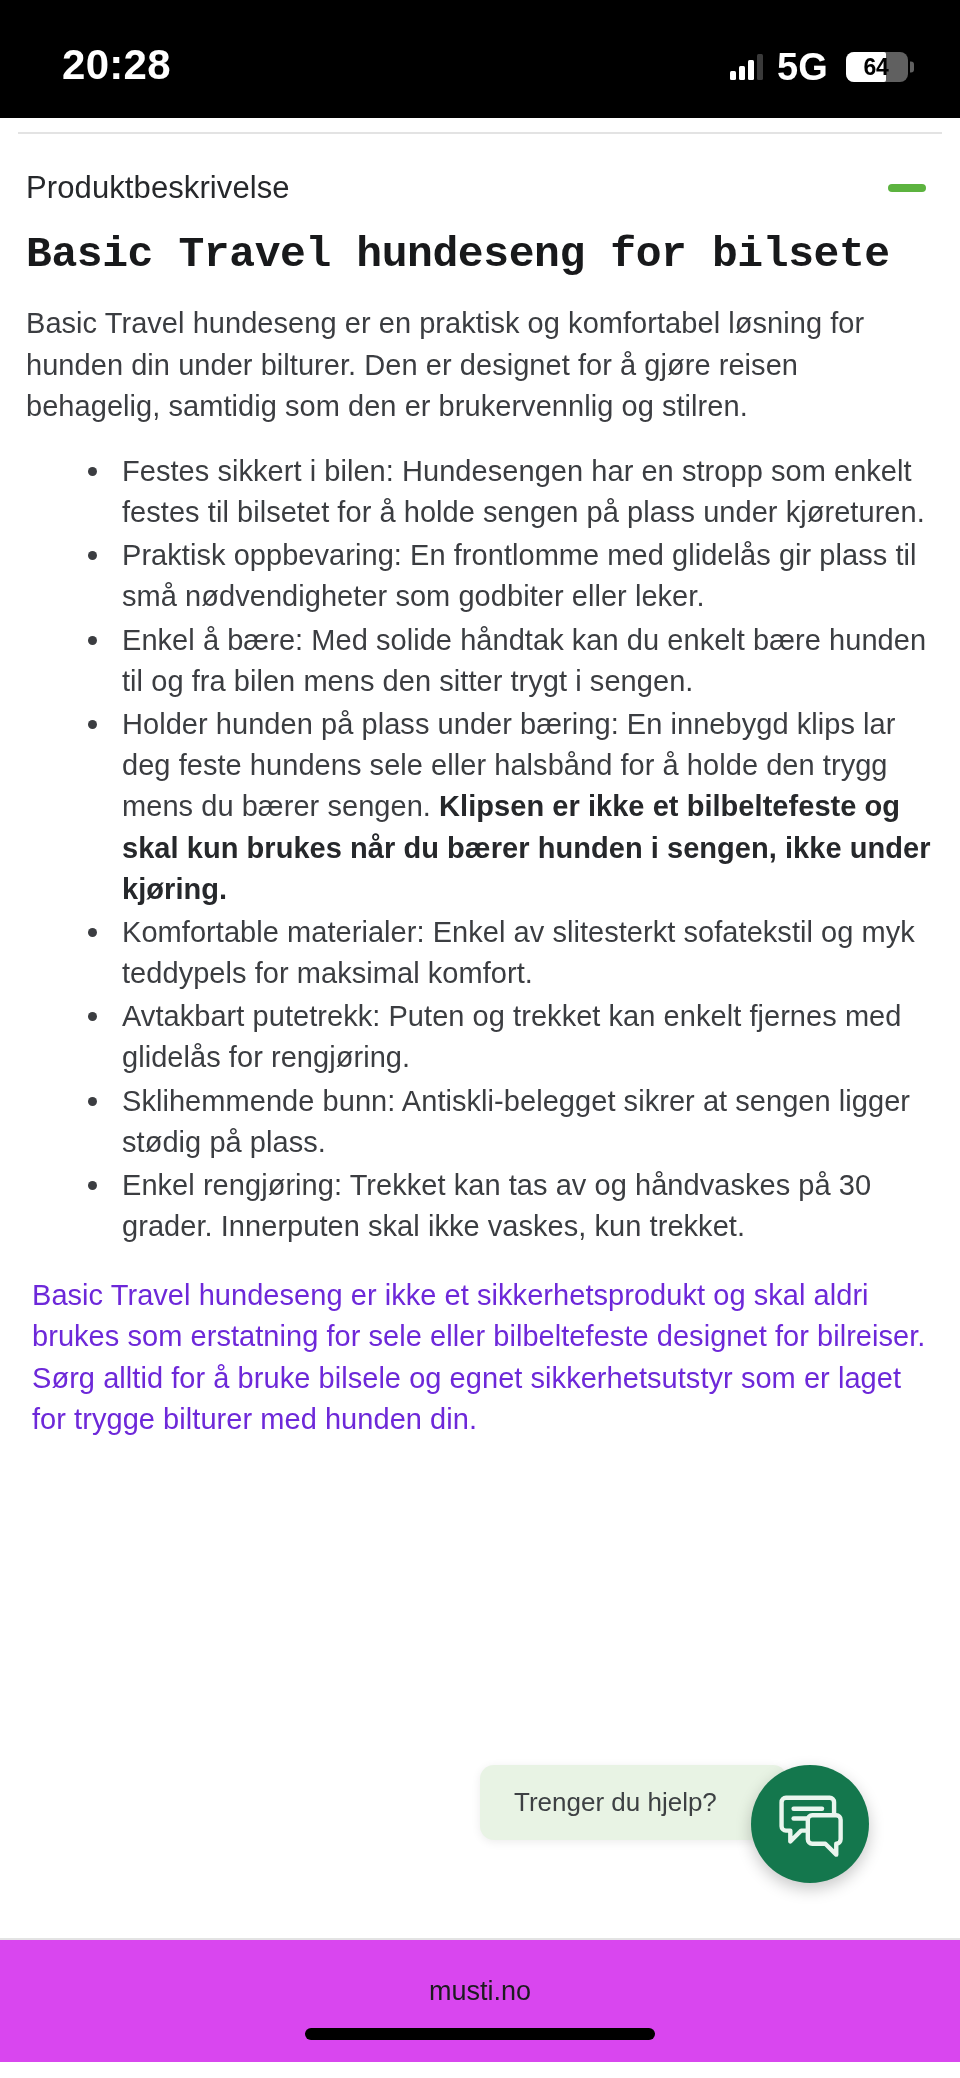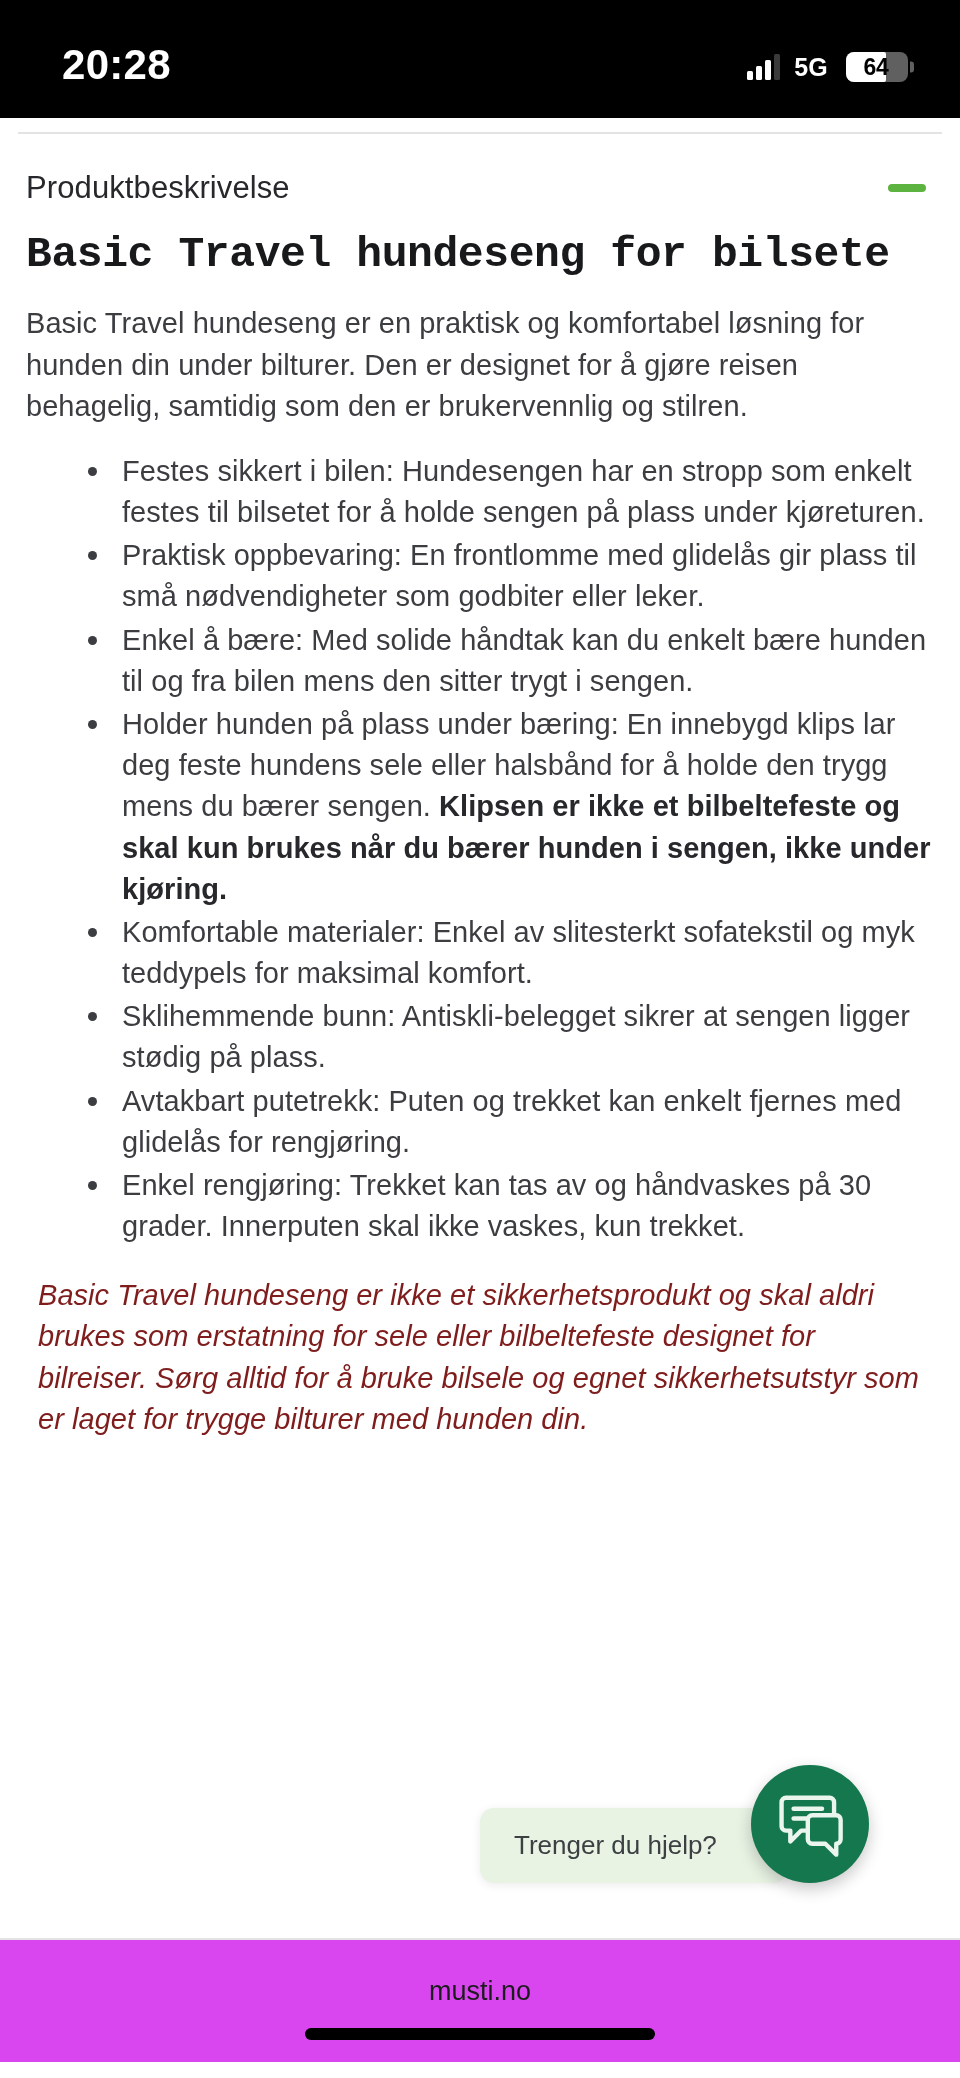--- a/index.html
+++ b/index.html
@@ -53,21 +53,21 @@
     width: 6px;
     background: #ffffff;
     border-radius: 1.5px;
   }
   .signal-bars i:nth-child(1) { height: 9px; }
   .signal-bars i:nth-child(2) { height: 14px; }
   .signal-bars i:nth-child(3) { height: 20px; }
   .signal-bars i:nth-child(4) { height: 26px; background: #3a3a3a; }
   .net-label {
     color: #ffffff;
-    font-size: 25px;
+    font-size: 38px;
     font-weight: 600;
     letter-spacing: 0.2px;
   }
   .battery {
     position: relative;
     width: 62px;
     height: 30px;
     border-radius: 8px;
     background: #606060;
     display: flex;
@@ -189,33 +189,32 @@
     border-radius: 50%;
     background: #3b3d41;
   }
   ul.features li b {
     font-weight: 700;
     color: #26282b;
   }
   .closing {
     font-size: 29px;
     line-height: 1.42;
-    color: #7f1d1d;
-    margin: 12px;
+    color: #6d28d9;
+    margin: 6px;
     letter-spacing: 0.05px;
-    font-style: italic;
   }
 
   
   .chat-widget {
     position: absolute;
     left: 480px;
     top: 1765px;
     display: flex;
-    align-items: flex-end;
+    align-items: flex-start;
     z-index: 30;
     gap: 8px;
   }
   .chat-bubble {
     background: #e8f3e4;
     color: #3d4043;
     font-size: 26px;
     padding: 22px 70px 22px 34px;
     border-radius: 14px;
     margin-right: -44px;
@@ -295,22 +294,22 @@
   <div class="content">
     <h1 class="product-title">Basic Travel hundeseng for bilsete</h1>
     <p class="para">Basic Travel hundeseng er en praktisk og komfortabel løsning for hunden din under bilturer. Den er designet for å gjøre reisen behagelig, samtidig som den er brukervennlig og stilren.</p>
 
     <ul class="features">
       <li><span>Festes sikkert i bilen: Hundesengen har en stropp som enkelt festes til bilsetet for å holde sengen på plass under kjøreturen.</span><b></b></li>
       <li><span>Praktisk oppbevaring: En frontlomme med glidelås gir plass til små nødvendigheter som godbiter eller leker.</span><b></b></li>
       <li><span>Enkel å bære: Med solide håndtak kan du enkelt bære hunden til og fra bilen mens den sitter trygt i sengen.</span><b></b></li>
       <li><span>Holder hunden på plass under bæring: En innebygd klips lar deg feste hundens sele eller halsbånd for å holde den trygg mens du bærer sengen. </span><b>Klipsen er ikke et bilbeltefeste og skal kun brukes når du bærer hunden i sengen, ikke under kjøring.</b></li>
       <li><span>Komfortable materialer: Enkel av slitesterkt sofatekstil og myk teddypels for maksimal komfort.</span><b></b></li>
+      <li><span>Avtakbart putetrekk: Puten og trekket kan enkelt fjernes med glidelås for rengjøring.</span><b></b></li>
       <li><span>Sklihemmende bunn: Antiskli-belegget sikrer at sengen ligger stødig på plass.</span><b></b></li>
-      <li><span>Avtakbart putetrekk: Puten og trekket kan enkelt fjernes med glidelås for rengjøring.</span><b></b></li>
       <li><span>Enkel rengjøring: Trekket kan tas av og håndvaskes på 30 grader. Innerputen skal ikke vaskes, kun trekket.</span><b></b></li>
     </ul>
 
     <p class="closing">Basic Travel hundeseng er ikke et sikkerhetsprodukt og skal aldri brukes som erstatning for sele eller bilbeltefeste designet for bilreiser. Sørg alltid for å bruke bilsele og egnet sikkerhetsutstyr som er laget for trygge bilturer med hunden din.</p>
   </div>
 </div>
 
 <div class="chat-widget">
   <div class="chat-bubble">Trenger du hjelp?</div>
   <div class="chat-launcher">

